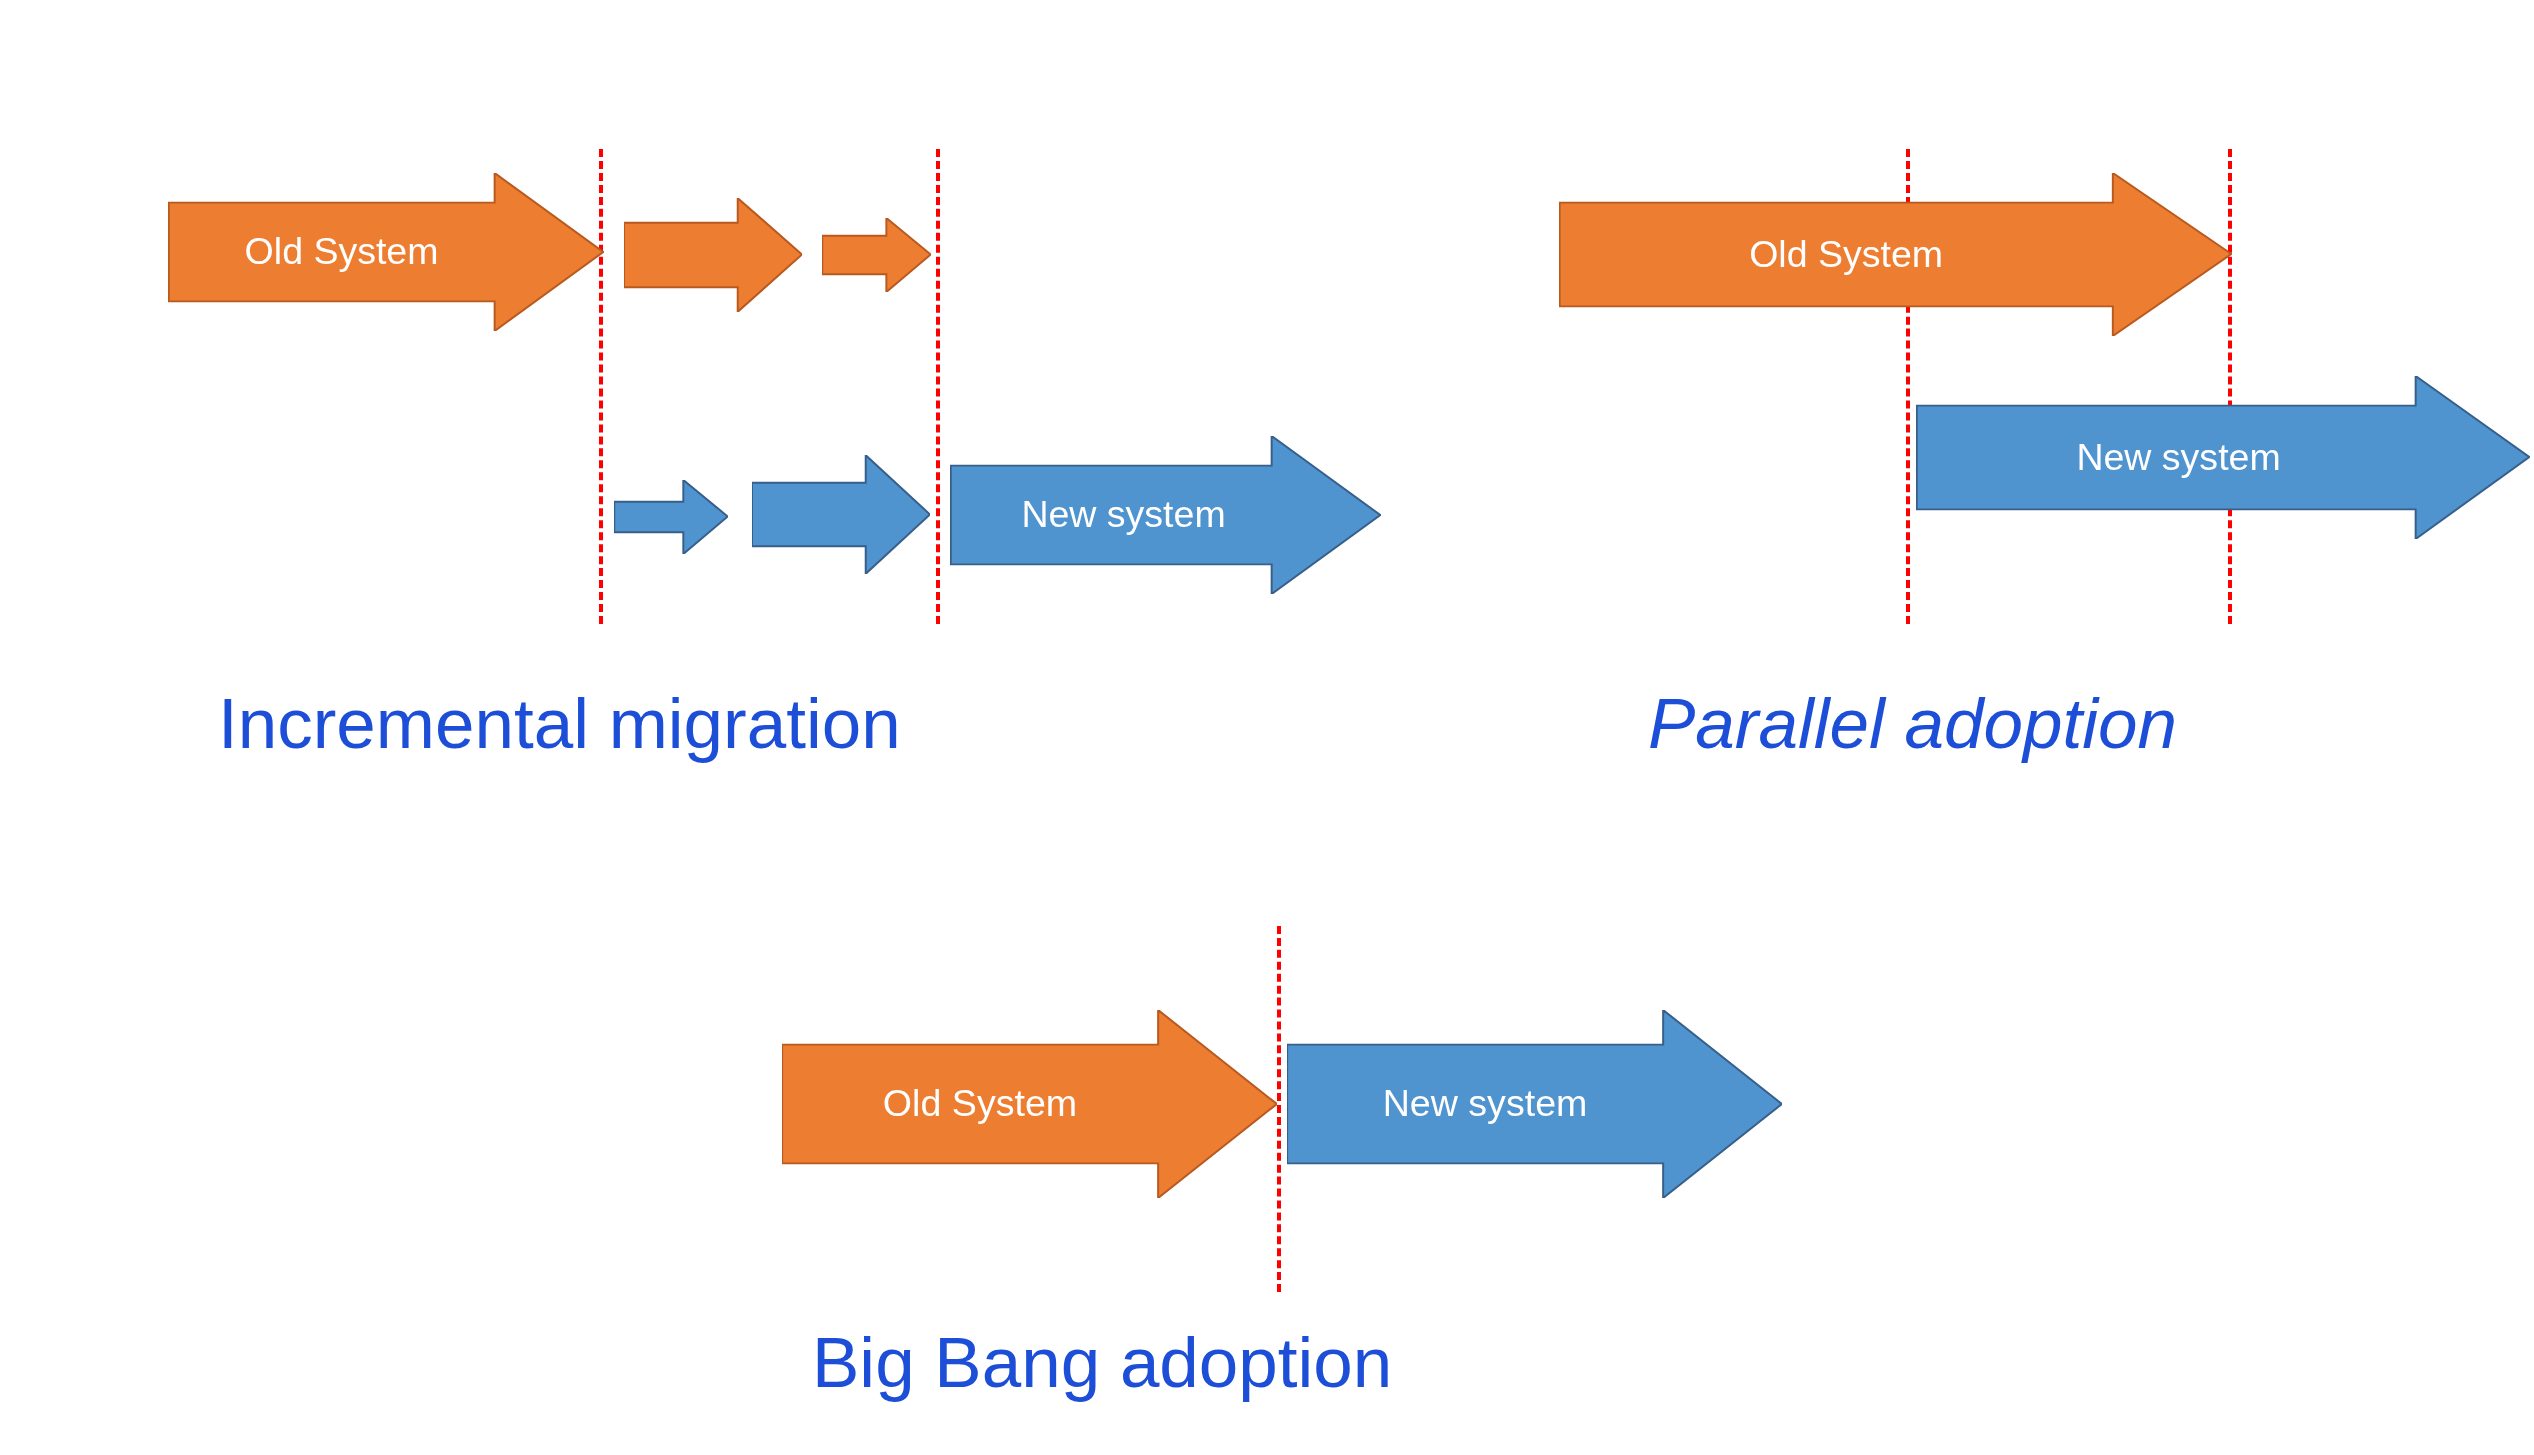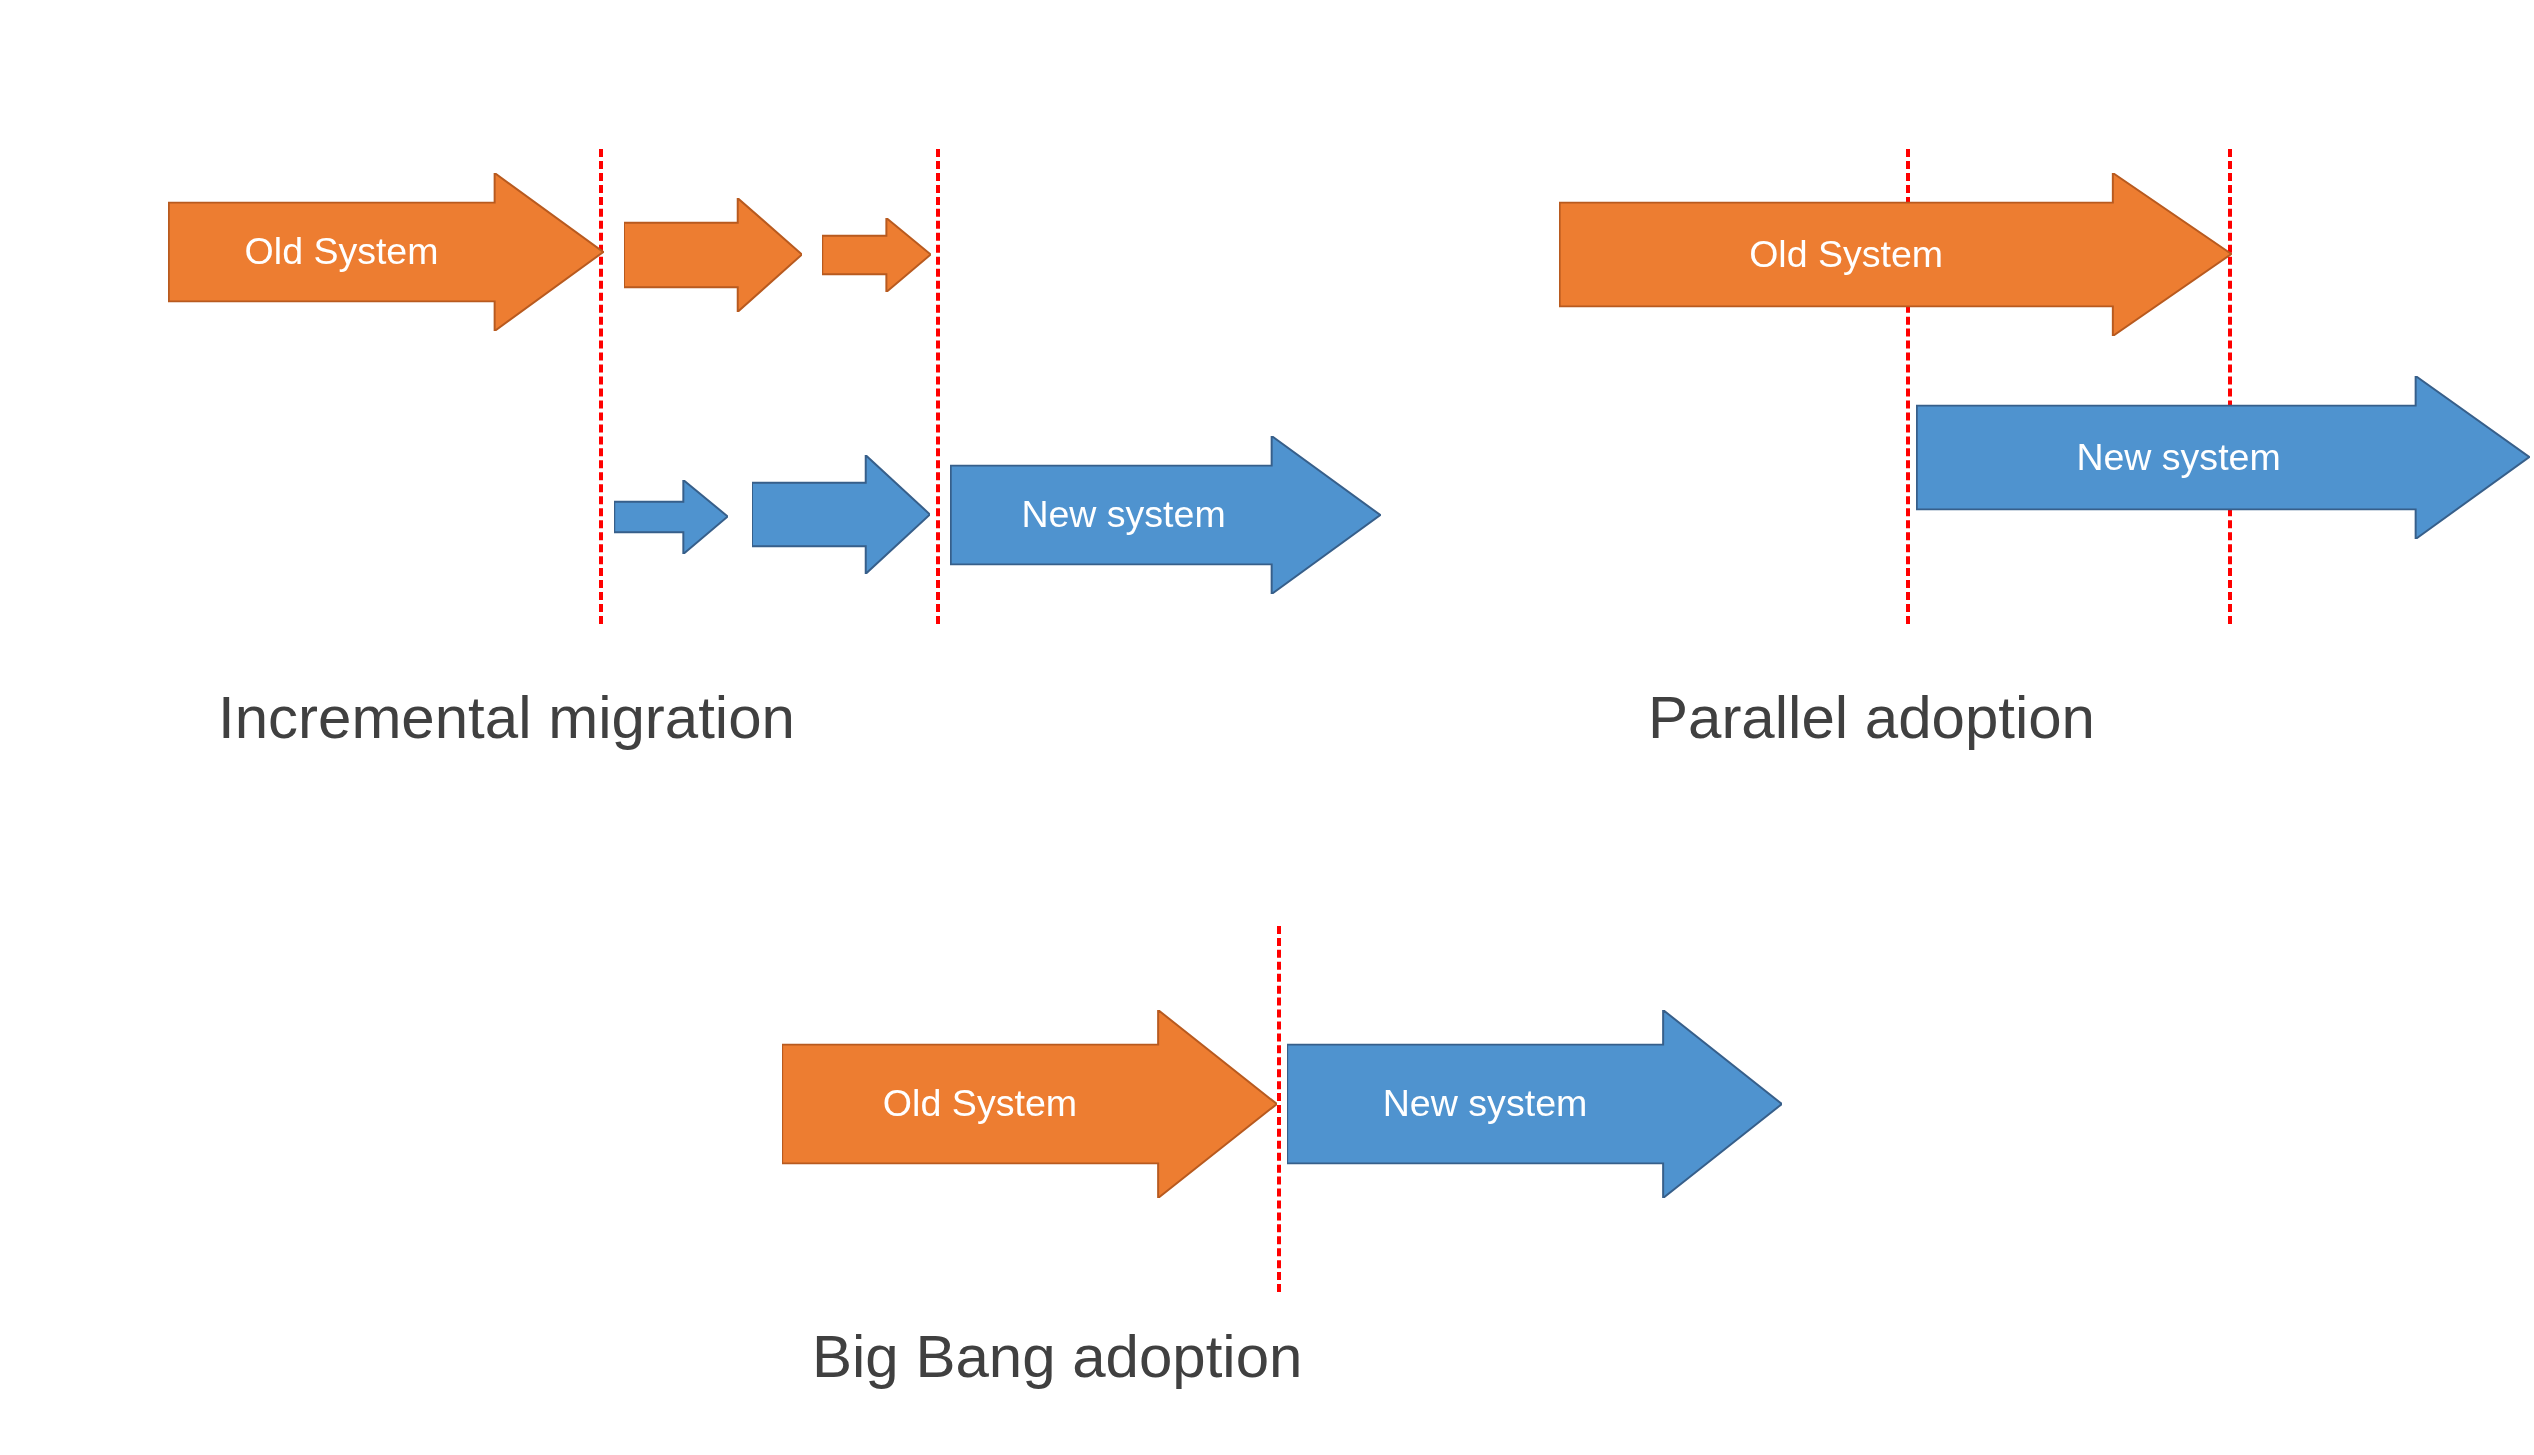--- a/index.html
+++ b/index.html
@@ -7,22 +7,22 @@
     padding: 0;
     width: 2534px;
     height: 1455px;
     background: #ffffff;
     font-family: "Segoe UI", "Helvetica Neue", Arial, sans-serif;
     position: relative;
     overflow: hidden;
   }
   .caption {
     position: absolute;
-    font-size: 60px;
-    color: #404040;
+    font-size: 71px;
+    color: #1d4ed8;
     font-weight: 400;
     white-space: nowrap;
   }
   .arrow {
     position: absolute;
   }
   .arrow-label {
     font-size: 38px;
     fill: #ffffff;
     font-family: "Segoe UI", Arial, sans-serif;
@@ -79,21 +79,21 @@
   <svg class="arrow" style="left:1559px; top:173px;" width="673" height="163" viewBox="0 0 680 165">
     <polygon points="0,30 560,30 560,0 680,82 560,165 560,135 0,135" fill="#ed7d31" stroke="#b85a1f" stroke-width="2"></polygon>
     <text x="290" y="85" class="arrow-label">Old System</text>
   </svg>
 
   <svg class="arrow" style="left:1916px; top:376px;" width="614" height="163" viewBox="0 0 620 165">
     <polygon points="0,30 505,30 505,0 620,82 505,165 505,135 0,135" fill="#4f93cf" stroke="#375f8a" stroke-width="2"></polygon>
     <text x="265" y="85" class="arrow-label">New system</text>
   </svg>
 
-  <div class="caption" style="left:1648px; top:683px;">Parallel adoption</div>
+  <div class="caption" style="left:1648px; top:683px;font-style:italic;">Parallel adoption</div>
 </div>
 
 <div>
 
   <div class="dashed" style="left:1277px; top:926px; height:366px;"></div>
 
   <svg class="arrow" style="left:782px; top:1010px;" width="495" height="188" viewBox="0 0 500 190">
     <polygon points="0,35 380,35 380,0 500,95 380,190 380,155 0,155" fill="#ed7d31" stroke="#b85a1f" stroke-width="2"></polygon>
     <text x="200" y="97" class="arrow-label">Old System</text>
   </svg>

